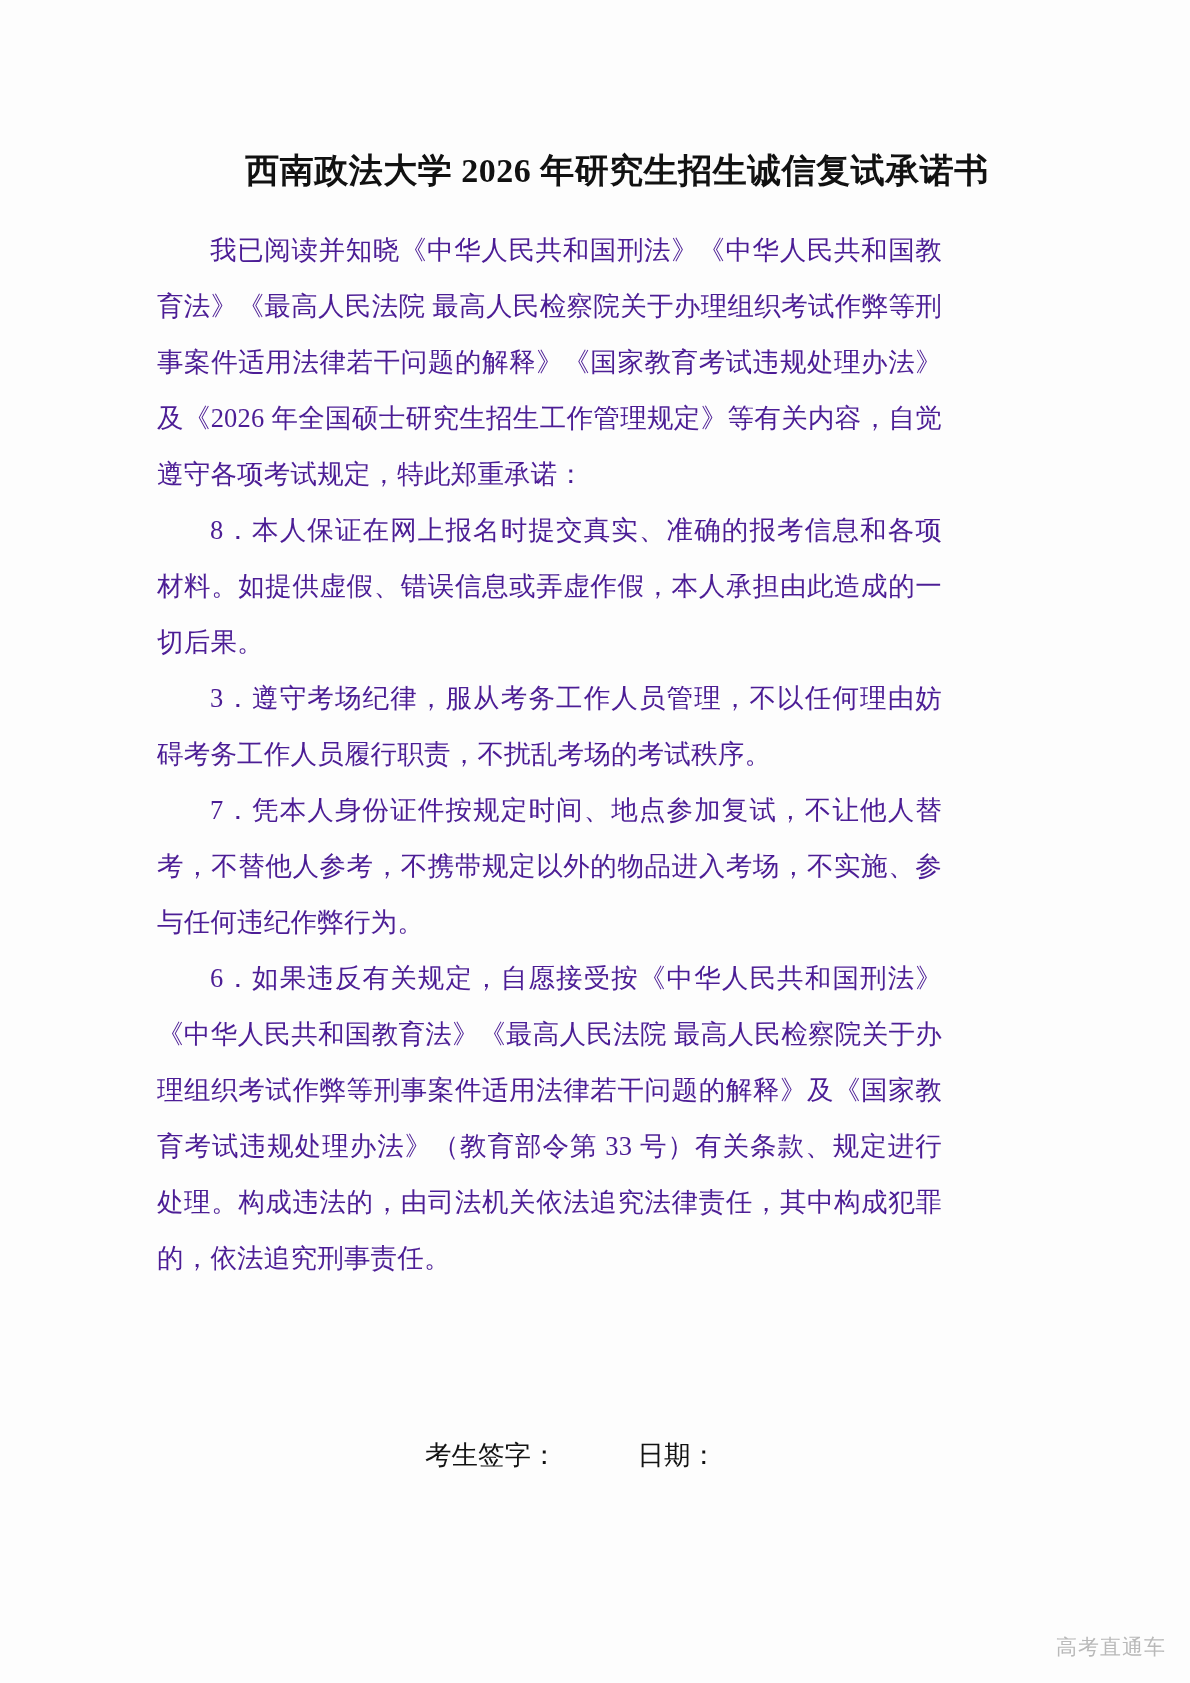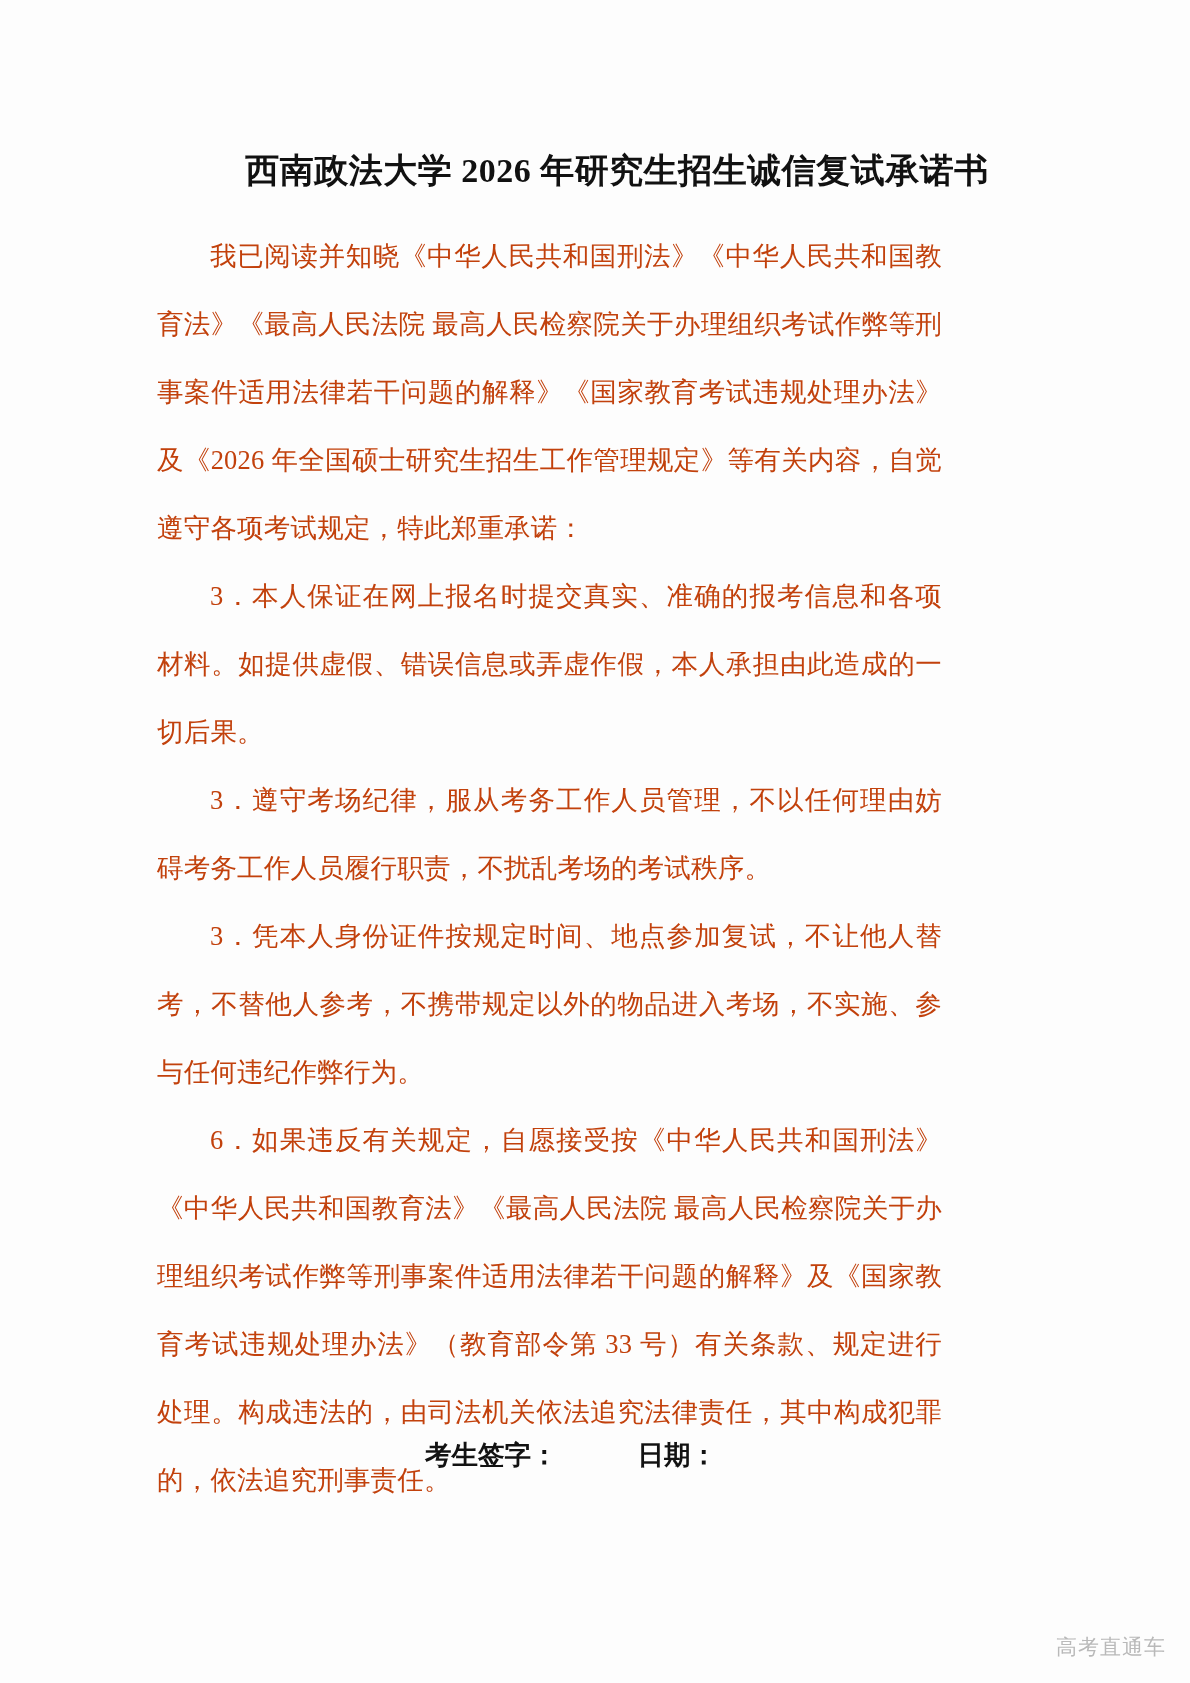--- a/index.html
+++ b/index.html
@@ -41,26 +41,26 @@
 
   .body-area {
     position: absolute;
     left: 157px;
     top: 222px;
     width: 800px;
   }
 
   .para {
     font-size: 26.5px;
-    line-height: 68px;
+    line-height: 56px;
     text-align: justify;
     text-justify: inter-ideograph;
     letter-spacing: 0.2px;
     margin: 0 15px 0 0;
-    color: #c2410c;
+    color: #4c1d95;
     text-indent: 2em;
   }
 
   .para + .para {
     margin-top: 0px;
   }
 
   .emph-underline {
     font-weight: bold;
     text-decoration: underline;
@@ -73,21 +73,20 @@
     left: 157px;
     top: 1430px;
     width: 800px;
     font-size: 26.5px;
     line-height: 50px;
     color: #121212;
   }
   .sign-inner {
     display: flex;
     align-items: flex-end;
-    font-weight: bold;
   }
   .sign-name {
     margin-left: 268px;
     white-space: nowrap;
   }
   .sign-date {
     margin-left: 80px;
     white-space: nowrap;
   }
 
@@ -107,26 +106,26 @@
 <body>
 
 <div class="page">
 
   <h1 class="doc-title">西南政法大学 2026 年研究生招生诚信复试承诺书</h1>
 
   <div class="body-area">
 
     <p class="para">我已阅读并知晓《中华人民共和国刑法》《中华人民共和国教育法》《最高人民法院 最高人民检察院关于办理组织考试作弊等刑事案件适用法律若干问题的解释》《国家教育考试违规处理办法》及《2026 年全国硕士研究生招生工作管理规定》等有关内容，自觉遵守各项考试规定，特此郑重承诺：</p>
 
-    <p class="para">3．本人保证在网上报名时提交真实、准确的报考信息和各项材料。如提供虚假、错误信息或弄虚作假，本人承担由此造成的一切后果。</p>
+    <p class="para">8．本人保证在网上报名时提交真实、准确的报考信息和各项材料。如提供虚假、错误信息或弄虚作假，本人承担由此造成的一切后果。</p>
 
 
     <p class="para">3．遵守考场纪律，服从考务工作人员管理，不以任何理由妨碍考务工作人员履行职责，不扰乱考场的考试秩序。</p>
 
-    <p class="para">3．凭本人身份证件按规定时间、地点参加复试，不让他人替考，不替他人参考，不携带规定以外的物品进入考场，不实施、参与任何违纪作弊行为。</p>
+    <p class="para">7．凭本人身份证件按规定时间、地点参加复试，不让他人替考，不替他人参考，不携带规定以外的物品进入考场，不实施、参与任何违纪作弊行为。</p>
 
 
     <p class="para">6．如果违反有关规定，自愿接受按《中华人民共和国刑法》《中华人民共和国教育法》《最高人民法院 最高人民检察院关于办理组织考试作弊等刑事案件适用法律若干问题的解释》及《国家教育考试违规处理办法》（教育部令第 33 号）有关条款、规定进行处理。构成违法的，由司法机关依法追究法律责任，其中构成犯罪的，依法追究刑事责任。</p>
 
   </div>
 
   <div class="sign-row">
     <div class="sign-inner">
       <span class="sign-name">考生签字：</span>
       <span class="sign-date">日期：</span>

